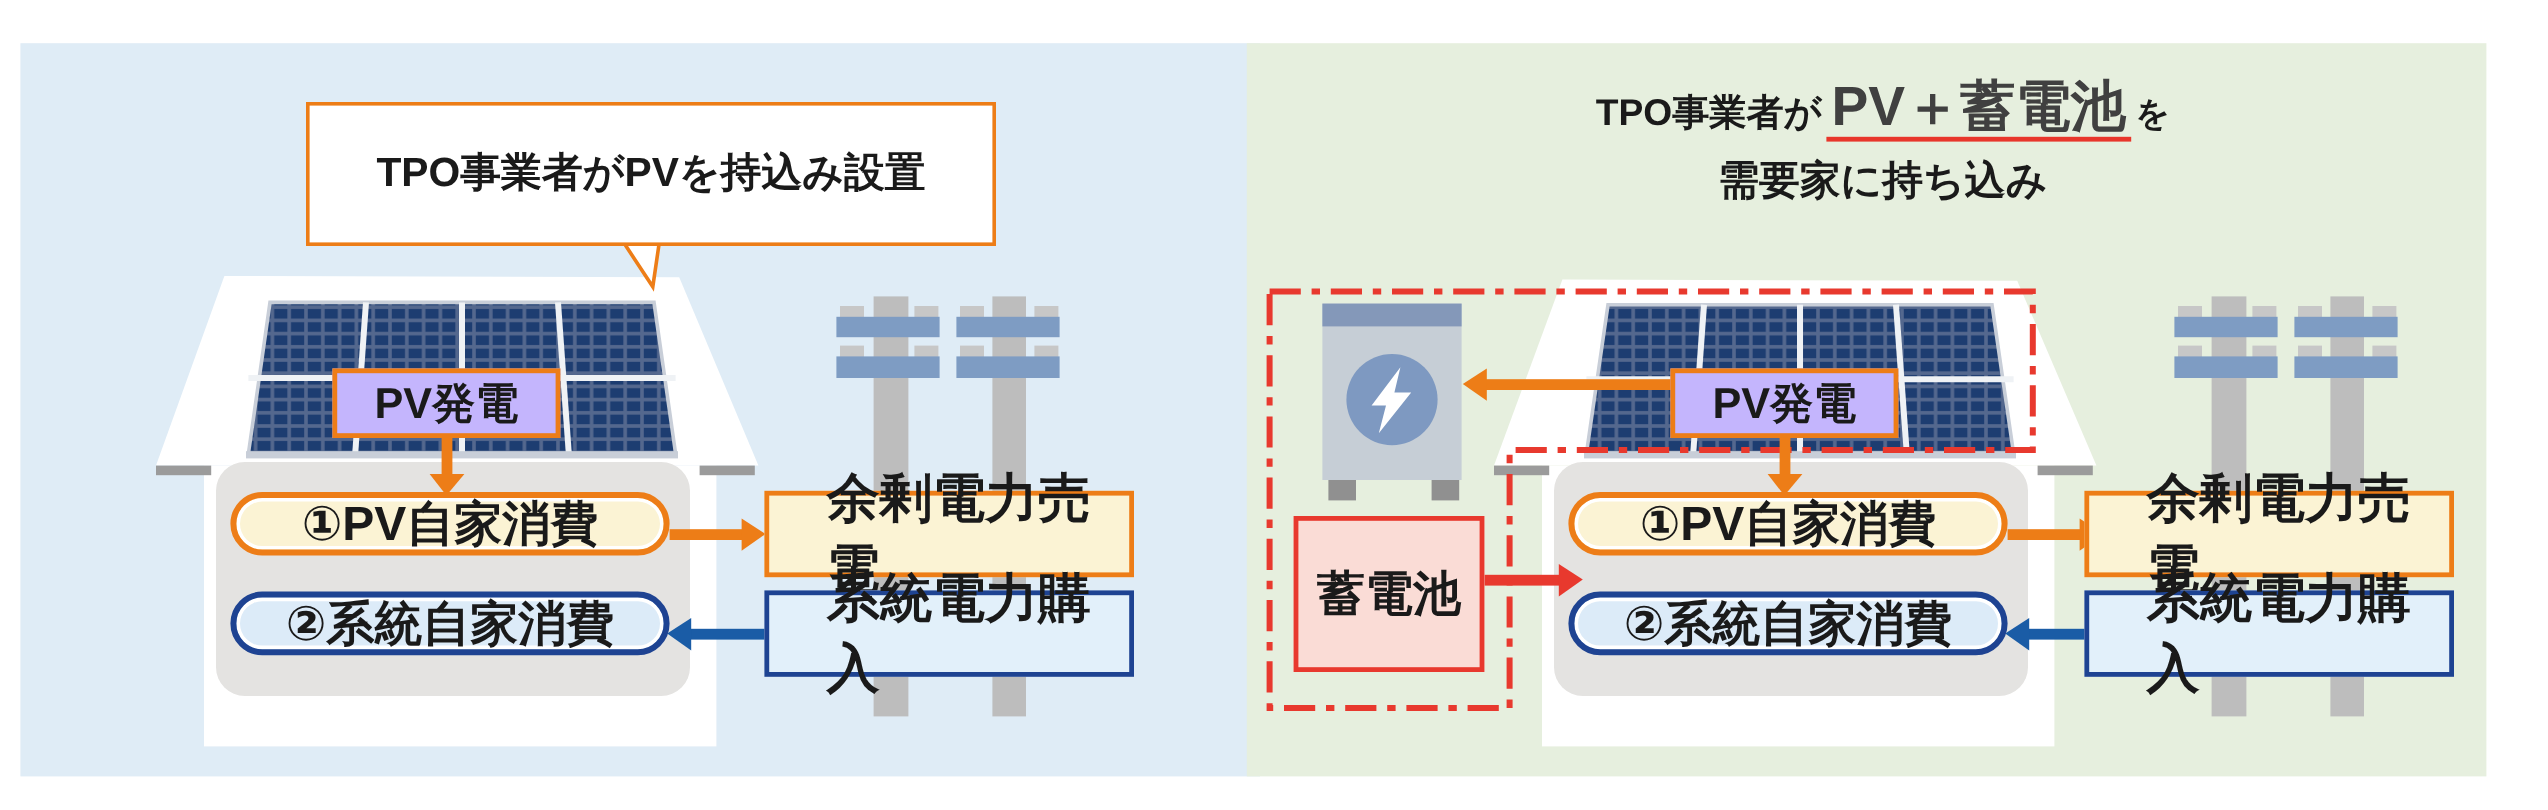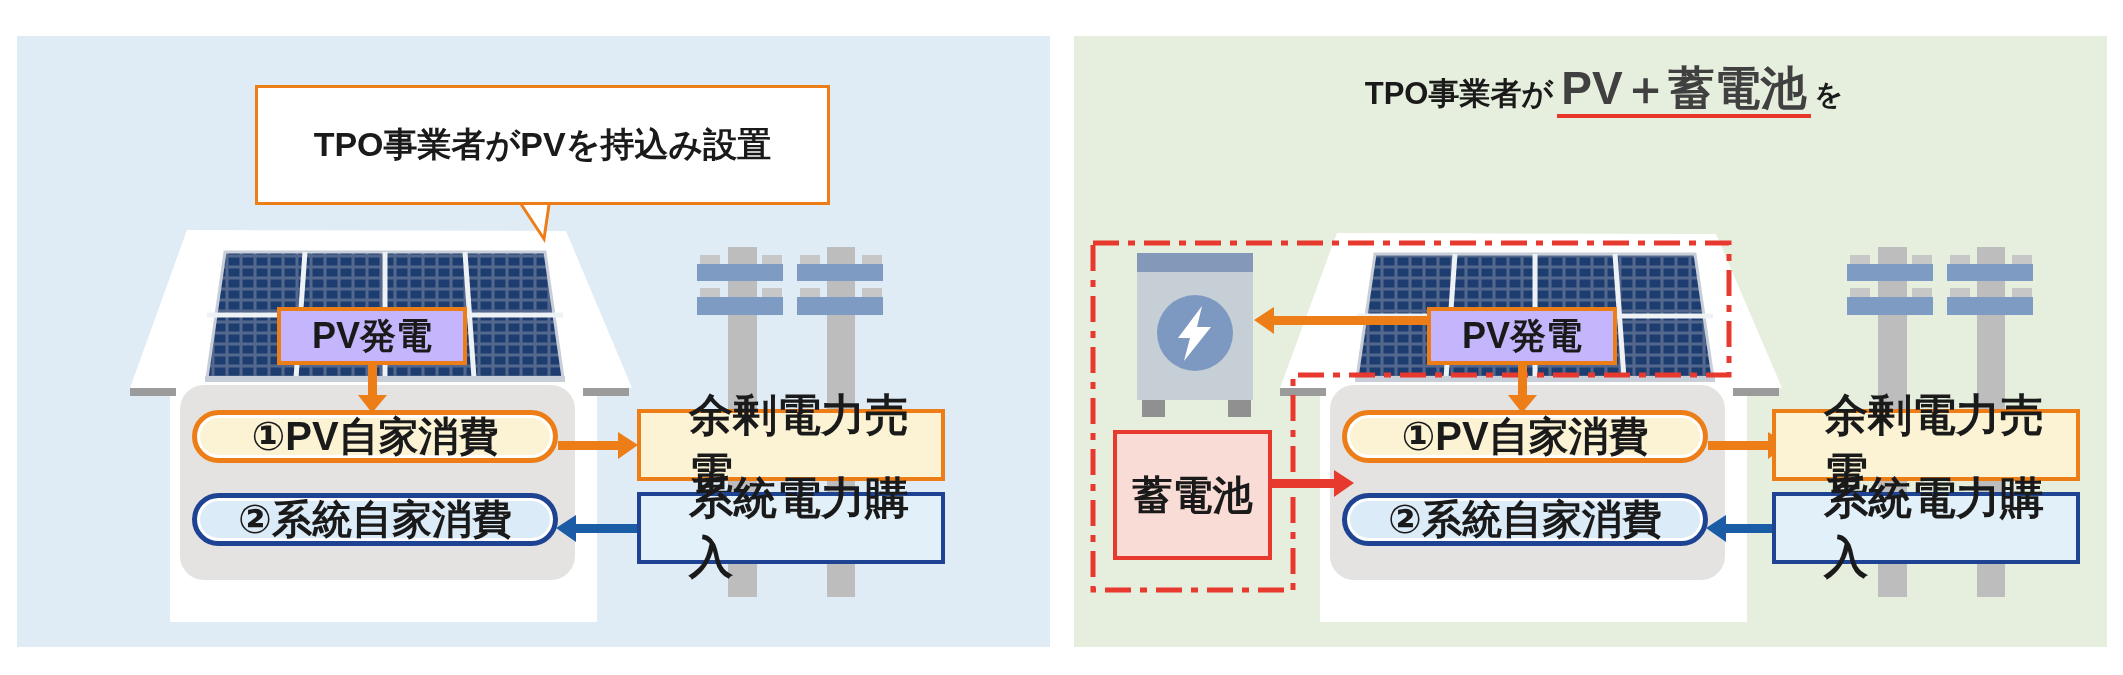--- a/index.html
+++ b/index.html
@@ -4,21 +4,21 @@
 <style>
   * { margin:0; padding:0; box-sizing:border-box; }
   html,body { background:#ffffff; }
   body {
     width:2123px; height:675px; position:relative;
     font-family:"Liberation Sans","DejaVu Sans",sans-serif;
     color:#1a1a1a;
   }
   .panel { position:absolute; top:36px; width:1033px; height:611px; overflow:hidden; }
   #panel-left  { left:17px;  background:#DFECF6; }
-  #panel-right { left:1074px; background:#E6EFDE; }
+  #panel-right { left:1039px; background:#E6EFDE; }
   .layer { position:absolute; left:0; top:0; }
 
   
   .callout {
     position:absolute; left:238px; top:49px; width:575px; height:120px;
     background:#ffffff; border:3px solid #ED7D17;
     display:flex; flex-direction:column; justify-content:center; align-items:center;
     font-size:34px; font-weight:bold; line-height:1.28; text-align:center; z-index:5;gap:26px;
   }
 
@@ -231,20 +231,21 @@
       <polygon points="652,479 652,506 632,492"></polygon>
     </g>
   </svg>
 
   <div class="headline">
     <div class="l1">
       <span class="hl-prefix">TPO事業者が</span>
       <span class="hl-main">PV＋蓄電池</span>
       <span class="hl-suffix">を</span>
     </div>
+    <div class="l2">需要家に持ち込み</div>
   </div>
 
   <div class="batt-label">
     <div>蓄電池</div>
   </div>
 
   <div class="pv-box" style="left:353px; top:271px;">PV発電</div>
 
   <div class="pill orange" style="left:268px; top:374px;">①PV自家消費</div>
   <div class="pill blue" style="left:268px; top:457px;">②系統自家消費</div>

